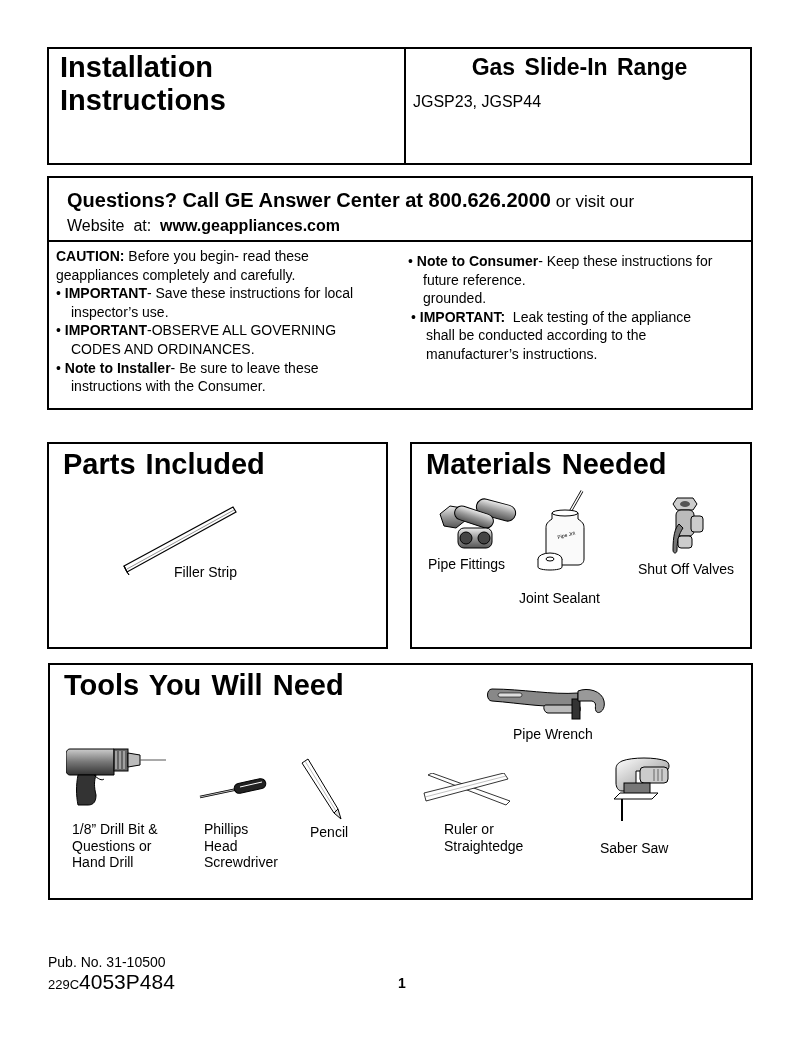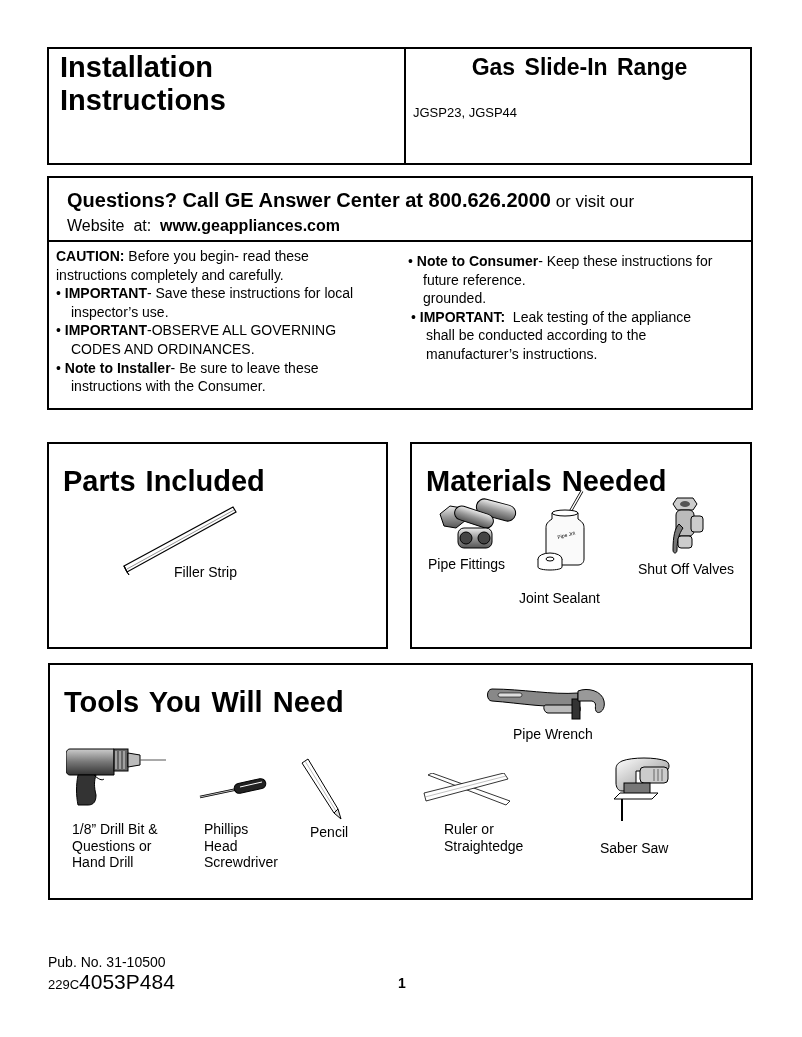--- a/index.html
+++ b/index.html
@@ -6,21 +6,21 @@
   body { width: 802px; height: 1037px; position: relative; overflow: hidden;
          font-family: "Liberation Sans", sans-serif; color: #000; }
   .abs { position: absolute; }
   .box { position: absolute; border: 2px solid #000; box-sizing: border-box; background: #fff; }
 
   
   #hdr { left: 47px; top: 47px; width: 705px; height: 118px; }
   #hdr .divider { position: absolute; left: 355px; top: 0; width: 2px; height: 100%; background: #000; }
   .main-title { position: absolute; left: 11px; top: 2px; font-size: 29px; font-weight: bold; line-height: 33px; }
   .product-title { position: absolute; left: 357px; width: 347px; top: 5px; text-align: center; font-size: 23px; font-weight: bold; word-spacing: 3px; }
-  .models { position: absolute; left: 364px; top: 56px; font-size: 13px; }
+  .models { position: absolute; left: 364px; top: 44px; font-size: 16px; }
 
   
   #q { left: 47px; top: 176px; width: 706px; height: 66px; }
   .q-line1 { position: absolute; left: 18px; top: 11px; font-size: 20px; white-space: nowrap; }
   .q-line1 b { font-weight: bold; }
   .q-line1 .small { font-size: 17px; font-weight: normal; }
   .q-line2 { position: absolute; left: 18px; top: 39px; font-size: 16px; white-space: nowrap; text-align: center; }
   .q-line2 b { font-weight: bold; }
 
   
@@ -28,21 +28,21 @@
   .caut-col { position: absolute; font-size: 14px; line-height: 18.6px; }
   .caut-left { left: 7px; top: 5px; width: 340px; }
   .caut-right { left: 359px; top: 10px; width: 340px; }
   .bullet { display: block; }
   .indent { display: block; padding-left: 15px; }
 
   
   #parts { left: 47px; top: 442px; width: 341px; height: 207px; }
   #mats { left: 410px; top: 442px; width: 342px; height: 207px; }
   #tools { left: 48px; top: 663px; width: 705px; height: 237px; }
-  .sec-title { position: absolute; left: 14px; top: 4px; font-size: 29px; font-weight: bold; word-spacing: 2px; margin-top: 17px; }
+  .sec-title { position: absolute; left: 14px; top: 4px; font-size: 29px; font-weight: bold; word-spacing: 2px; }
 
   .lbl { position: absolute; font-size: 14px; line-height: 16.5px; white-space: nowrap; }
   .art { position: absolute; }
 
   
   .pub { left: 48px; top: 954px; font-size: 14px; }
   .partno { left: 48px; top: 970px; font-size: 13px; }
   .partno b { font-size: 21px; font-weight: normal; }
   .pageno { left: 398px; top: 975px; font-size: 14px; font-weight: bold; }
 </style>
@@ -61,21 +61,21 @@
 
 <div id="q" class="box">
   <div class="q-line1"><b>Questions? Call GE Answer Center at </b><b>800.626.2000</b><span class="small"> or visit our</span></div>
   <div class="q-line2"><span style="white-space:pre">Website  at:  </span><b>www.geappliances.com</b></div>
 </div>
 
 <div id="caut" class="box">
   <div class="caut-col caut-left">
     <div>
       <span class="bullet"><b>CAUTION:</b><span> Before you begin- read these</span></span>
-      <span class="bullet">instructions completely and carefully.</span>
+      <span class="bullet">geappliances completely and carefully.</span>
     </div>
     <div>
       <span class="bullet"><span>•</span> <b>IMPORTANT</b><span>- Save these instructions for local</span></span>
       <span class="indent">inspector’s use.</span>
     </div>
     <div>
       <span class="bullet"><span>•</span> <b>IMPORTANT</b><span>-OBSERVE ALL GOVERNING</span></span>
       <span class="indent">CODES AND ORDINANCES.</span>
     </div>
     <div>

